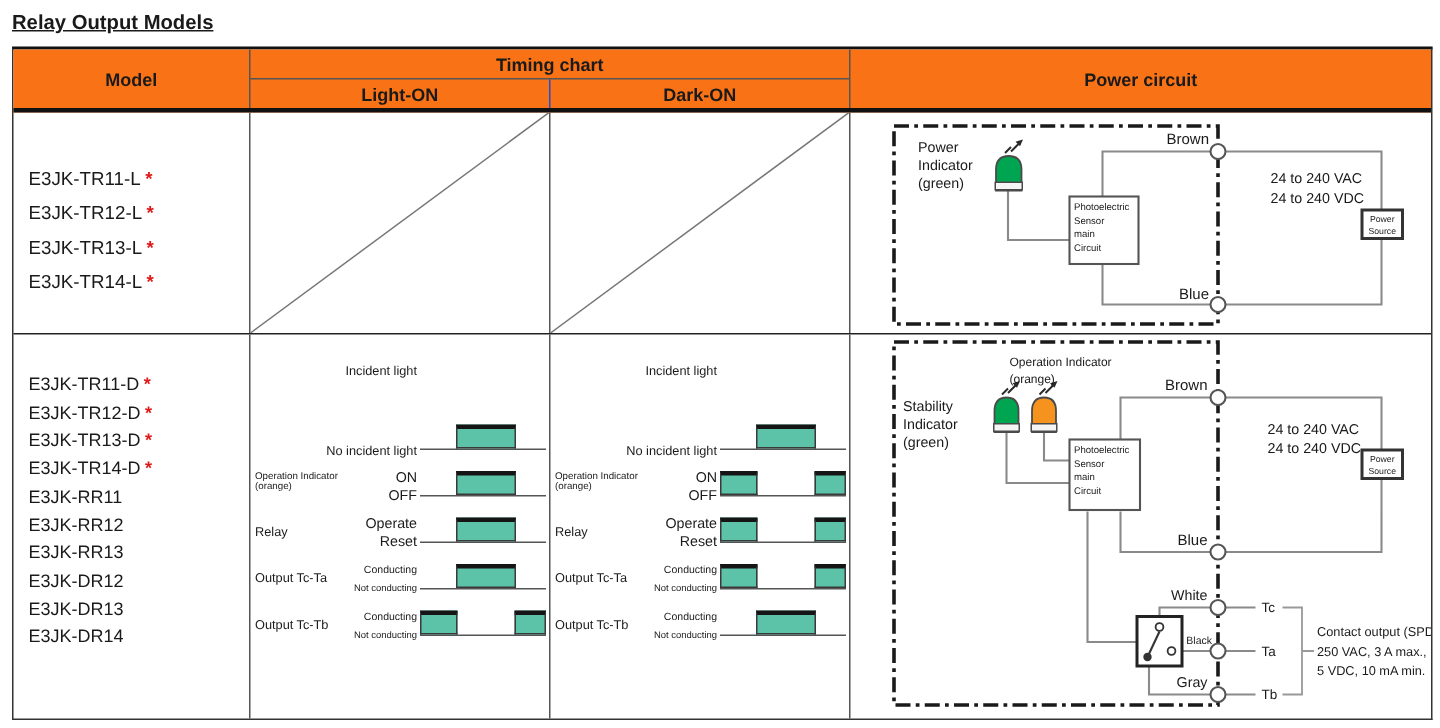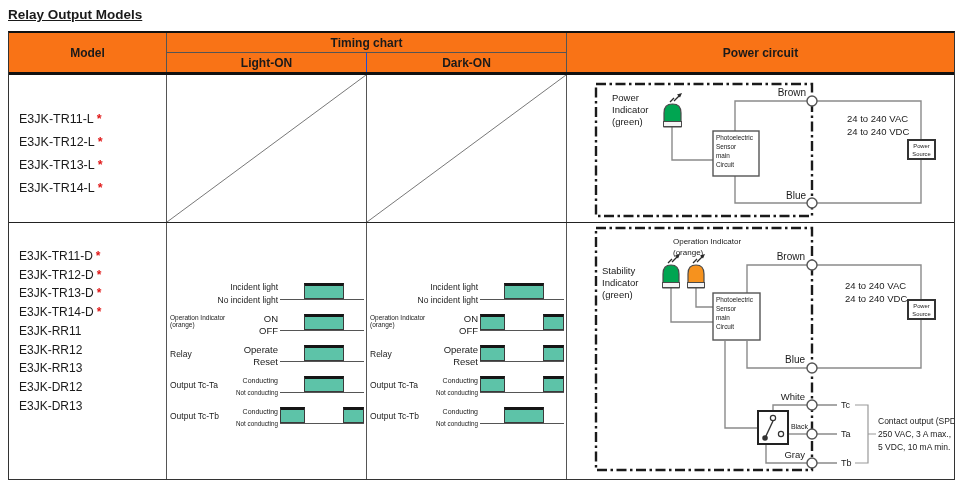--- a/index.html
+++ b/index.html
@@ -39,21 +39,21 @@
   
   .tchart{padding:46px 0 0 3px;}
   .trow{display:flex;align-items:flex-end;height:31px;}
   .tleft{width:44px;flex-shrink:0;font-size:8.5px;line-height:8px;
          align-self:flex-end;padding-bottom:4px;white-space:nowrap;}
   .r2 .tleft{font-size:6.5px;line-height:7px;padding-bottom:3px;}
   .tlabels{width:64px;flex-shrink:0;text-align:right;display:flex;
            flex-direction:column;justify-content:flex-end;white-space:nowrap;}
   .thigh{line-height:11px;margin-bottom:2px;}
   .tlow{line-height:10px;margin-bottom:-5px;}
-  .r1 .thigh,.r1 .tlow{font-size:8.5px;}
+  .r1 .thigh,.r1 .tlow{font-size:8.5px;margin-top:40px;}
   .r2 .thigh,.r2 .tlow,.r3 .thigh,.r3 .tlow{font-size:9.5px;}
   .r4 .thigh,.r5 .thigh{font-size:7px;}
   .r4 .tlow,.r5 .tlow{font-size:6.3px;}
   .twave{position:relative;width:84px;height:20px;flex-shrink:0;margin-left:2px;
          border-bottom:1.5px solid #555;}
   .blk{position:absolute;bottom:0;height:16px;box-sizing:border-box;
        background:#5dc3a8;border:1px solid #3a3a3a;border-top:3px solid #151515;}
   .blk.mid{left:29%;width:47%;}
   .blk.lft{left:0;width:30%;}
   .blk.rgt{left:75%;width:25%;}
@@ -139,20 +139,21 @@
       <div class="cell c-model">
         <div class="model"><span>E3JK-TR11-D</span><span class="star">*</span></div>
         <div class="model"><span>E3JK-TR12-D</span><span class="star">*</span></div>
         <div class="model"><span>E3JK-TR13-D</span><span class="star">*</span></div>
         <div class="model"><span>E3JK-TR14-D</span><span class="star">*</span></div>
         <div class="model">E3JK-RR11</div>
         <div class="model">E3JK-RR12</div>
         <div class="model">E3JK-RR13</div>
         <div class="model">E3JK-DR12</div>
         <div class="model">E3JK-DR13</div>
+        <div class="model">E3JK-DR14</div>
       </div>
 
       <div class="cell">
         <div class="tchart">
           <div class="trow r1">
             <div class="tleft"></div>
             <div class="tlabels">
                 <div class="thigh">Incident light</div>
                 <div class="tlow">No incident light</div>
               </div>

